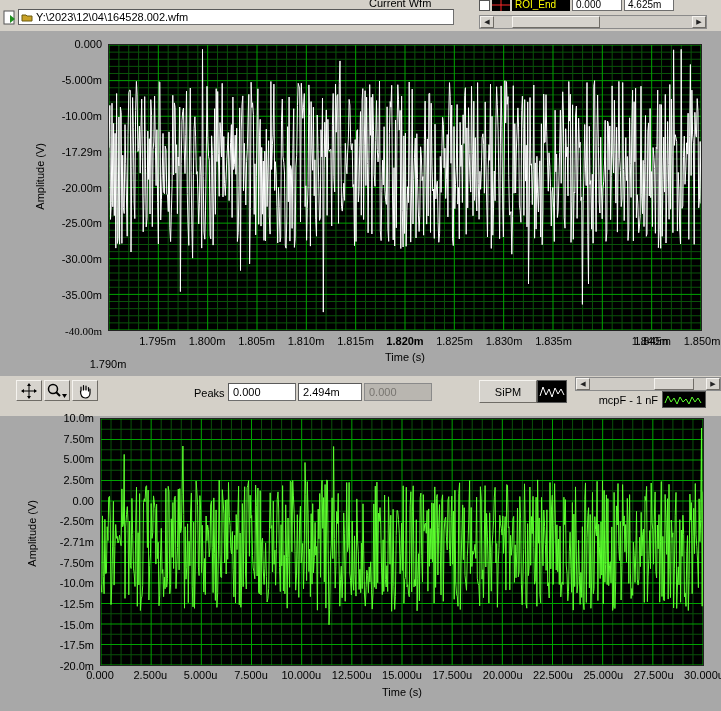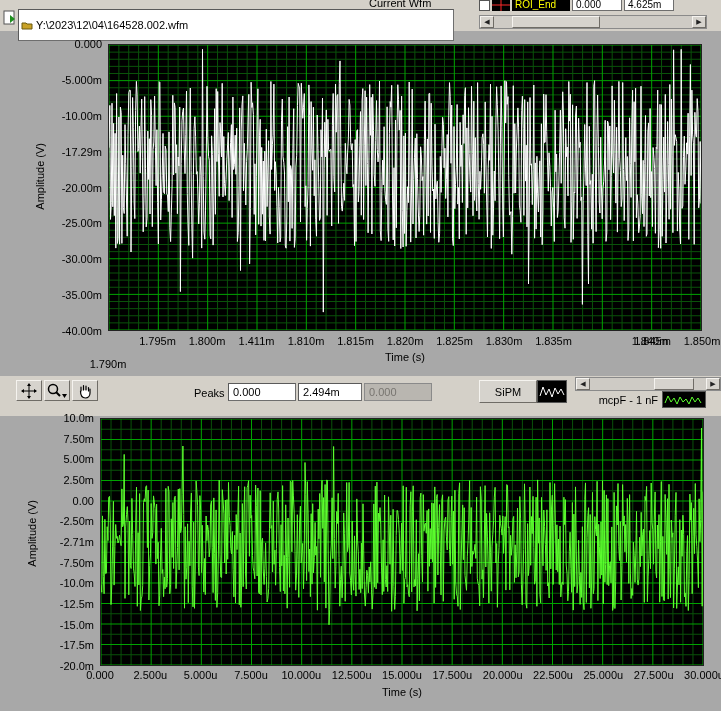--- a/index.html
+++ b/index.html
@@ -40,21 +40,21 @@
 
   <div id="topband" class="band">
 
     <div class="abs" style="left:3px;top:10px;width:14px;height:16px">
       <svg width="14" height="16">
         <rect x="1" y="1" width="10" height="13" fill="#fff" stroke="#555"></rect>
         <polygon points="7,5 12,9 7,13" fill="#1f8f1f"></polygon>
       </svg>
     </div>
 
-    <div class="inset abs" style="left:18px;top:9px;width:436px;height:32px;display:flex;align-items:center">
+    <div class="inset abs" style="left:18px;top:9px;width:436px;height:16px;display:flex;align-items:center">
       <span style="margin:0 3px 0 2px;display:inline-flex">
         <svg width="12" height="10">
             <path d="M1 3 h4 l1 1 h5 v5 H1 z" fill="#c9a227" stroke="#6b5a10"></path>
           </svg>
       </span>
       <span style="white-space:nowrap;overflow:hidden">Y:\2023\12\04\164528.002.wfm</span>
     </div>
 
     <div class="clip" style="left:369px;top:0;width:80px;height:9px">
       <span style="display:block;margin-top:-3px">Current Wfm</span>
@@ -86,21 +86,21 @@
 
   <div class="yaxis" style="left:56px;top:44px;width:48px;height:287px">
       <span class="ytick" style="top: 0%;">0.000</span>
       <span class="ytick" style="top: 12.5%;">-5.000m</span>
       <span class="ytick" style="top: 25%;">-10.00m</span>
       <span class="ytick" style="top: 37.5%;">-17.29m</span>
       <span class="ytick" style="top: 50%;">-20.00m</span>
       <span class="ytick" style="top: 62.5%;">-25.00m</span>
       <span class="ytick" style="top: 75%;">-30.00m</span>
       <span class="ytick" style="top: 87.5%;">-35.00m</span>
-      <span class="ytick" style="top: 100%;">-40.00m</span>
+      <span class="ytick" style="top: 100%; font-family: Liberation Serif, serif;">-40.00m</span>
     </div>
   <div class="vlabel" style="left:34px;top:143px">Amplitude (V)</div>
   <div class="plot" id="plot0" style="left:108px;top:44px;width:594px;height:287px">
       <svg width="592" height="285">
         <line x1="9.866666666666667" y1="0" x2="9.866666666666667" y2="285" stroke="#0a520a"></line>
         <line x1="19.733333333333334" y1="0" x2="19.733333333333334" y2="285" stroke="#0a520a"></line>
         <line x1="29.6" y1="0" x2="29.6" y2="285" stroke="#0a520a"></line>
         <line x1="39.46666666666667" y1="0" x2="39.46666666666667" y2="285" stroke="#0a520a"></line>
         <line x1="59.2" y1="0" x2="59.2" y2="285" stroke="#0a520a"></line>
         <line x1="69.06666666666666" y1="0" x2="69.06666666666666" y2="285" stroke="#0a520a"></line>
@@ -200,24 +200,24 @@
         <line x1="0" y1="213.75" x2="592" y2="213.75" stroke="#00a400"></line>
         <line x1="0" y1="249.375" x2="592" y2="249.375" stroke="#00a400"></line>
         <line x1="0" y1="285" x2="592" y2="285" stroke="#00a400"></line>
         <polyline points="0.0,102.7 0.8,60.4 1.5,174.4 2.3,157.8 3.0,58.2 3.8,161.8 4.6,78.4 5.3,170.6 6.1,88.3 6.8,203.1 7.6,48.5 8.4,198.5 9.1,193.4 9.9,72.0 10.6,199.2 11.4,62.1 12.2,67.7 12.9,198.4 13.7,110.2 14.4,162.5 15.2,168.5 16.0,79.6 16.7,118.4 17.5,156.0 18.2,191.2 19.0,89.3 19.8,47.8 20.5,45.1 21.3,45.3 22.0,207.0 22.8,122.8 23.6,52.5 24.3,82.8 25.1,157.0 25.8,173.6 26.6,65.6 27.4,36.4 28.1,49.7 28.9,106.5 29.6,103.5 30.4,81.1 31.2,128.1 31.9,86.9 32.7,54.1 33.4,112.1 34.2,186.8 35.0,151.1 35.7,51.6 36.5,123.8 37.2,181.9 38.0,173.8 38.8,86.1 39.5,134.4 40.3,93.7 41.0,169.0 41.8,54.6 42.6,70.5 43.3,181.7 44.1,104.4 44.8,97.0 45.6,51.1 46.4,102.2 47.1,140.6 47.9,84.7 48.6,157.5 49.4,198.9 50.2,36.7 50.9,37.5 51.7,175.0 52.4,154.6 53.2,130.7 54.0,88.4 54.7,147.3 55.5,148.7 56.2,101.1 57.0,104.7 57.8,149.1 58.5,149.9 59.3,166.6 60.0,86.9 60.8,182.8 61.6,196.6 62.3,168.9 63.1,139.9 63.8,50.3 64.6,129.9 65.4,57.9 66.1,62.5 66.9,128.1 67.6,99.7 68.4,168.7 69.2,112.0 69.9,121.0 70.7,62.0 71.4,246.6 72.2,118.6 73.0,75.8 73.7,66.6 74.5,63.0 75.2,103.0 76.0,128.6 76.8,89.3 77.5,46.1 78.3,148.4 79.0,178.3 79.8,200.4 80.6,94.9 81.3,43.0 82.1,125.4 82.8,179.4 83.6,213.1 84.4,129.6 85.1,83.3 85.9,71.8 86.6,91.7 87.4,129.2 88.2,126.6 88.9,148.0 89.7,178.9 90.4,158.8 91.2,111.6 92.0,130.3 92.7,203.1 93.5,4.3 94.2,131.4 95.0,187.2 95.8,194.2 96.5,165.1 97.3,108.9 98.0,41.3 98.8,92.6 99.6,111.5 100.3,115.2 101.1,190.6 101.8,193.8 102.6,90.8 103.4,109.4 104.1,200.1 104.9,147.0 105.6,63.7 106.4,169.3 107.2,43.7 107.9,116.6 108.7,46.5 109.4,108.2 110.2,151.3 111.0,77.6 111.7,88.2 112.5,112.0 113.2,38.3 114.0,151.9 114.8,91.5 115.5,138.7 116.3,150.5 117.0,134.3 117.8,114.2 118.6,99.9 119.3,87.5 120.1,155.6 120.8,121.9 121.6,97.7 122.4,79.6 123.1,172.5 123.9,52.0 124.6,124.5 125.4,119.7 126.2,90.2 126.9,129.3 127.7,83.2 128.4,196.5 129.2,187.4 130.0,140.7 130.7,62.9 131.5,225.5 132.2,86.1 133.0,59.8 133.8,50.9 134.5,145.7 135.3,98.3 136.0,123.0 136.8,160.0 137.6,116.5 138.3,104.2 139.1,72.3 139.8,49.3 140.6,218.9 141.4,163.4 142.1,37.2 142.9,62.5 143.6,57.8 144.4,69.5 145.2,169.4 145.9,118.8 146.7,189.9 147.4,131.2 148.2,70.6 148.9,43.8 149.7,179.3 150.5,90.3 151.2,74.3 152.0,181.1 152.7,102.4 153.5,169.2 154.3,116.0 155.0,195.4 155.8,106.2 156.5,195.9 157.3,84.1 158.1,161.6 158.8,127.1 159.6,95.7 160.3,172.1 161.1,189.1 161.9,36.5 162.6,124.5 163.4,99.6 164.1,90.4 164.9,39.1 165.7,145.5 166.4,116.7 167.2,128.8 167.9,161.4 168.7,197.9 169.5,142.6 170.2,161.5 171.0,196.9 171.7,192.9 172.5,75.4 173.3,54.0 174.0,111.5 174.8,117.6 175.5,128.0 176.3,201.0 177.1,203.2 177.8,173.0 178.6,81.7 179.3,156.9 180.1,52.0 180.9,196.1 181.6,120.6 182.4,125.0 183.1,183.4 183.9,103.7 184.7,63.7 185.4,202.4 186.2,193.3 186.9,121.9 187.7,110.4 188.5,60.5 189.2,38.3 190.0,41.2 190.7,42.8 191.5,177.0 192.3,38.2 193.0,56.8 193.8,73.3 194.5,62.4 195.3,48.6 196.1,161.6 196.8,140.8 197.6,195.3 198.3,163.5 199.1,140.8 199.9,39.9 200.6,70.5 201.4,201.1 202.1,56.6 202.9,104.2 203.7,125.3 204.4,62.2 205.2,150.8 205.9,114.8 206.7,174.7 207.5,191.2 208.2,70.0 209.0,103.5 209.7,137.9 210.5,175.4 211.3,173.3 212.0,84.7 212.8,111.9 213.5,53.1 214.3,267.1 215.1,123.8 215.8,77.3 216.6,111.9 217.3,64.9 218.1,170.4 218.9,74.3 219.6,104.6 220.4,106.2 221.1,104.9 221.9,104.5 222.7,181.0 223.4,80.6 224.2,48.5 224.9,131.3 225.7,146.9 226.5,39.2 227.2,87.2 228.0,50.9 228.7,49.5 229.5,178.4 230.3,38.5 231.0,15.9 231.8,102.3 232.5,161.6 233.3,166.1 234.1,152.3 234.8,138.2 235.6,155.4 236.3,98.3 237.1,117.9 237.9,128.8 238.6,107.9 239.4,92.9 240.1,54.4 240.9,60.1 241.7,97.7 242.4,104.9 243.2,98.6 243.9,141.7 244.7,139.5 245.5,200.6 246.2,94.6 247.0,196.5 247.7,86.1 248.5,84.7 249.3,156.9 250.0,146.6 250.8,100.2 251.5,66.6 252.3,170.2 253.1,55.0 253.8,43.6 254.6,174.5 255.3,100.9 256.1,45.7 256.9,140.5 257.6,52.1 258.4,118.5 259.1,187.8 259.9,115.9 260.7,39.6 261.4,90.3 262.2,52.3 262.9,189.0 263.7,49.1 264.5,85.5 265.2,129.7 266.0,141.3 266.7,95.3 267.5,55.6 268.3,104.6 269.0,116.9 269.8,107.6 270.5,36.1 271.3,185.8 272.1,195.6 272.8,146.8 273.6,115.2 274.3,140.0 275.1,81.7 275.9,145.2 276.6,154.8 277.4,159.4 278.1,61.8 278.9,183.9 279.7,196.4 280.4,88.3 281.2,56.5 281.9,62.1 282.7,40.3 283.5,150.1 284.2,194.9 285.0,122.7 285.7,201.0 286.5,75.0 287.3,182.8 288.0,87.9 288.8,39.7 289.5,54.6 290.3,85.0 291.1,65.4 291.8,203.5 292.6,51.1 293.3,165.7 294.1,202.0 294.9,90.9 295.6,188.5 296.4,88.1 297.1,201.3 297.9,165.7 298.7,141.7 299.4,157.6 300.2,37.0 300.9,120.5 301.7,197.1 302.5,147.1 303.2,44.1 304.0,179.0 304.7,134.7 305.5,112.3 306.3,93.1 307.0,193.0 307.8,88.7 308.5,133.6 309.3,166.0 310.1,186.5 310.8,170.3 311.6,101.8 312.3,109.9 313.1,135.6 313.9,131.6 314.6,190.2 315.4,94.5 316.1,56.1 316.9,122.1 317.7,179.1 318.4,93.9 319.2,171.0 319.9,48.7 320.7,48.4 321.5,187.5 322.2,58.2 323.0,120.9 323.7,146.0 324.5,144.0 325.3,193.4 326.0,79.2 326.8,153.9 327.5,141.9 328.3,136.2 329.1,177.6 329.8,197.3 330.6,188.7 331.3,111.4 332.1,147.4 332.9,104.4 333.6,72.3 334.4,79.4 335.1,122.8 335.9,103.2 336.7,153.5 337.4,134.6 338.2,89.5 338.9,171.9 339.7,70.8 340.5,37.6 341.2,51.5 342.0,118.3 342.7,60.0 343.5,193.6 344.3,200.6 345.0,81.5 345.8,163.7 346.5,139.4 347.3,122.8 348.1,59.5 348.8,159.1 349.6,142.4 350.3,193.9 351.1,77.3 351.9,121.5 352.6,100.1 353.4,157.5 354.1,69.8 354.9,98.5 355.7,50.3 356.4,42.7 357.2,189.3 357.9,82.9 358.7,162.9 359.5,62.7 360.2,108.5 361.0,134.9 361.7,147.1 362.5,41.3 363.3,108.3 364.0,170.8 364.8,56.2 365.5,155.4 366.3,92.6 367.1,152.6 367.8,165.9 368.6,37.6 369.3,138.8 370.1,174.3 370.9,126.3 371.6,144.3 372.4,123.8 373.1,92.8 373.9,88.8 374.7,99.8 375.4,148.2 376.2,56.9 376.9,114.5 377.7,157.1 378.5,192.0 379.2,123.7 380.0,99.6 380.7,115.3 381.5,39.2 382.3,203.4 383.0,71.3 383.8,190.2 384.5,163.9 385.3,126.0 386.1,155.7 386.8,81.0 387.6,41.7 388.3,59.5 389.1,85.5 389.9,142.7 390.6,193.7 391.4,99.2 392.1,40.9 392.9,82.2 393.7,163.0 394.4,192.0 395.2,117.0 395.9,35.7 396.7,77.9 397.5,36.6 398.2,59.3 399.0,51.6 399.7,130.8 400.5,170.1 401.3,168.5 402.0,166.6 402.8,209.2 403.5,171.9 404.3,40.7 405.1,148.2 405.8,78.7 406.6,148.0 407.3,106.1 408.1,85.7 408.9,62.9 409.6,82.9 410.4,160.1 411.1,165.6 411.9,177.3 412.7,65.5 413.4,51.2 414.2,83.5 414.9,170.4 415.7,54.6 416.5,136.1 417.2,100.2 418.0,181.9 418.7,56.9 419.5,238.9 420.3,162.9 421.0,52.5 421.8,120.2 422.5,118.8 423.3,159.6 424.1,124.3 424.8,40.0 425.6,193.2 426.3,117.9 427.1,184.1 427.9,111.3 428.6,148.9 429.4,166.9 430.1,135.9 430.9,115.8 431.7,192.0 432.4,78.8 433.2,199.7 433.9,165.9 434.7,49.0 435.5,97.8 436.2,97.2 437.0,49.6 437.7,86.6 438.5,117.1 439.3,146.2 440.0,107.8 440.8,121.3 441.5,141.3 442.3,181.0 443.1,147.1 443.8,142.4 444.6,162.9 445.3,196.5 446.1,65.2 446.8,126.8 447.6,109.1 448.4,172.5 449.1,166.2 449.9,135.4 450.6,107.6 451.4,65.1 452.2,138.3 452.9,88.1 453.7,46.8 454.4,69.1 455.2,172.3 456.0,183.2 456.7,83.7 457.5,111.6 458.2,102.0 459.0,150.9 459.8,36.5 460.5,76.1 461.3,49.2 462.0,197.4 462.8,156.6 463.6,59.8 464.3,194.3 465.1,147.1 465.8,148.0 466.6,70.0 467.4,61.0 468.1,173.4 468.9,120.9 469.6,73.3 470.4,102.5 471.2,97.2 471.9,155.6 472.7,152.0 473.4,259.4 474.2,155.4 475.0,127.9 475.7,79.5 476.5,123.1 477.2,140.6 478.0,37.5 478.8,189.6 479.5,238.9 480.3,81.3 481.0,139.4 481.8,135.6 482.6,184.2 483.3,129.2 484.1,198.2 484.8,41.2 485.6,35.7 486.4,133.0 487.1,186.6 487.9,91.1 488.6,50.0 489.4,101.6 490.2,157.1 490.9,168.0 491.7,92.2 492.4,139.9 493.2,173.8 494.0,143.0 494.7,136.8 495.5,118.0 496.2,75.3 497.0,196.4 497.8,187.9 498.5,76.0 499.3,78.2 500.0,124.8 500.8,80.9 501.6,174.7 502.3,131.4 503.1,40.9 503.8,109.1 504.6,127.9 505.4,55.2 506.1,108.2 506.9,158.1 507.6,82.3 508.4,187.1 509.2,113.3 509.9,36.4 510.7,114.0 511.4,125.4 512.2,161.6 513.0,154.1 513.7,37.5 514.5,124.6 515.2,175.6 516.0,131.7 516.8,92.6 517.5,135.5 518.3,111.5 519.0,195.5 519.8,184.0 520.6,72.8 521.3,118.4 522.1,152.4 522.8,77.8 523.6,45.2 524.4,195.9 525.1,56.7 525.9,116.8 526.6,43.2 527.4,172.7 528.2,149.7 528.9,158.9 529.7,187.7 530.4,181.9 531.2,170.6 532.0,41.2 532.7,149.8 533.5,168.7 534.2,115.3 535.0,181.6 535.8,118.4 536.5,70.5 537.3,191.3 538.0,188.9 538.8,87.1 539.6,77.9 540.3,151.0 541.1,63.5 541.8,152.6 542.6,126.6 543.4,181.6 544.1,102.5 544.9,112.2 545.6,123.3 546.4,188.3 547.2,102.2 547.9,103.7 548.7,45.1 549.4,202.7 550.2,184.8 551.0,59.3 551.7,203.3 552.5,59.7 553.2,191.3 554.0,134.2 554.8,92.0 555.5,147.1 556.3,49.4 557.0,198.0 557.8,145.0 558.6,76.5 559.3,119.4 560.1,174.3 560.8,39.5 561.6,164.2 562.4,54.1 563.1,110.2 563.9,187.7 564.6,4.8 565.4,100.4 566.2,89.7 566.9,92.7 567.7,96.5 568.4,186.1 569.2,127.4 570.0,145.0 570.7,184.1 571.5,199.0 572.2,4.3 573.0,163.4 573.8,161.1 574.5,111.4 575.3,91.1 576.0,139.3 576.8,124.9 577.6,97.8 578.3,109.1 579.1,68.2 579.8,194.4 580.6,91.4 581.4,19.5 582.1,130.5 582.9,45.1 583.6,89.1 584.4,97.8 585.2,199.3 585.9,67.3 586.7,89.5 587.4,92.1 588.2,53.6 589.0,66.8 589.7,162.8 590.5,154.3 591.2,96.5 592.0,158.5 " fill="none" stroke="#ffffff" stroke-width="1"></polyline>
       </svg>
     </div>
   <div class="xaxis" style="left:108px;top:335px;width:594px">
       <span class="xtick" style="left: 0%; margin-top: 23px;">1.790m</span>
       <span class="xtick" style="left: 8.33333%;">1.795m</span>
       <span class="xtick" style="left: 16.6667%;">1.800m</span>
-      <span class="xtick" style="left: 25%;">1.411m</span>
+      <span class="xtick" style="left: 25%;">1.805m</span>
       <span class="xtick" style="left: 33.3333%;">1.810m</span>
       <span class="xtick" style="left: 41.6667%;">1.815m</span>
-      <span class="xtick" style="left: 50%;">1.820m</span>
+      <span class="xtick" style="left: 50%; font-weight: bold;">1.820m</span>
       <span class="xtick" style="left: 58.3333%;">1.825m</span>
       <span class="xtick" style="left: 66.6667%;">1.830m</span>
       <span class="xtick" style="left: 75%;">1.835m</span>
       <span class="xtick" style="left: 83.3333%; margin-left: 47px;">1.840m</span>
       <span class="xtick" style="left: 91.6667%;">1.845m</span>
       <span class="xtick" style="left: 100%;">1.850m</span>
     </div>
   <div class="axis-title" style="left:108px;top:351px;width:594px">Time (s)</div>
 
   <div id="midband" class="band"></div>

